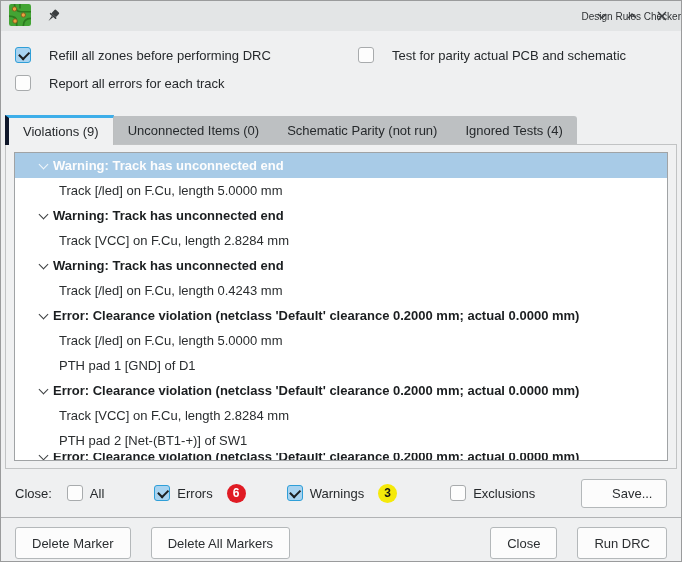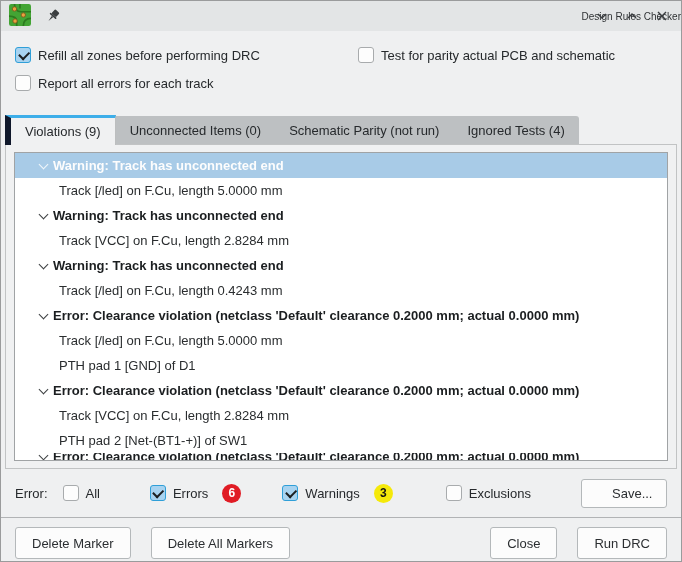--- a/index.html
+++ b/index.html
@@ -22,21 +22,21 @@
     position:absolute;left:0;right:0;text-align:right;
     font-size:10px;color:#2f3234;pointer-events:none;
   }
   .win-controls{margin-left:auto;display:flex;gap:16px;z-index:2;}
   .win-controls svg{width:14px;height:14px;display:block;}
   
   .options{
     flex:0 0 83px;padding:11px 14px 0;
     display:grid;grid-template-columns:343px auto;grid-auto-rows:26px;row-gap:2px;
   }
-  .opt{display:flex;align-items:center;gap:7px;cursor:default;}
+  .opt{display:flex;align-items:center;gap:18px;cursor:default;}
   .opt-refill{grid-column:1;grid-row:1;}
   .opt-parity{grid-column:2;grid-row:1;}
   .opt-report{grid-column:1;grid-row:2;}
   .cb{
     width:16px;height:16px;flex:0 0 16px;border-radius:3px;position:relative;
     background:#fdfdfd;border:1px solid #a8abad;
   }
   .cb.checked{background:#a8d3f0;border-color:#2f9fd8;}
   .cb.checked::after{
     content:'';position:absolute;left:2.5px;top:3px;width:8px;height:4.5px;
@@ -44,21 +44,21 @@
     transform:rotate(-45deg);
   }
   
   .tabs{flex:0 0 30px;display:flex;align-items:flex-end;padding:0 0 0 4px;}
   .tab{
     padding:0 14px;display:flex;align-items:center;height:28px;
     background:#bdc0c2;color:#26292c;white-space:nowrap;cursor:default;
   }
   .tab.active{
     height:30px;background:#f0f1f2;
-    border-top:3px solid #3daee9;border-left:6px solid #0f172a;border-right:1px solid #bcbebf;
+    border-top:3px solid #3daee9;border-left:4px solid #0f172a;border-right:1px solid #bcbebf;
     margin-bottom:-1px;z-index:2;
   }
   .tab.last-inactive{border-top-right-radius:3px;}
   
   .panel{
     flex:0 0 323px;margin:0 4px;background:#f0f1f2;
     border:1px solid #c1c3c4;position:relative;z-index:1;padding:7px 8px;
   }
   .vlist{
     background:#ffffff;border:1px solid #a0a3a5;height:309px;overflow:hidden;
@@ -217,21 +217,21 @@
           <span>PTH pad 2 [Net-(BT1-+)] of SW1</span>
         </div>
         <div class="vrow lvl0 clipped">
           <span class="chev"></span>
           <span>Error: Clearance violation (netclass 'Default' clearance 0.2000 mm; actual 0.0000 mm)</span>
         </div>
       </div>
   </div>
 
   <div class="show-row">
-    <span class="show-label">Error:</span>
+    <span class="show-label">Close:</span>
     <span id="show-items" style="display:flex;align-items:center;">
         <span class="show-item">
           <span class="cb"></span>
           <span>All</span>
         </span>
         <span class="show-item">
           <span class="cb checked"></span>
           <span>Errors</span>
           <span class="badge" style="background: rgb(224, 27, 36); color: rgb(255, 255, 255);">6</span>
         </span>

